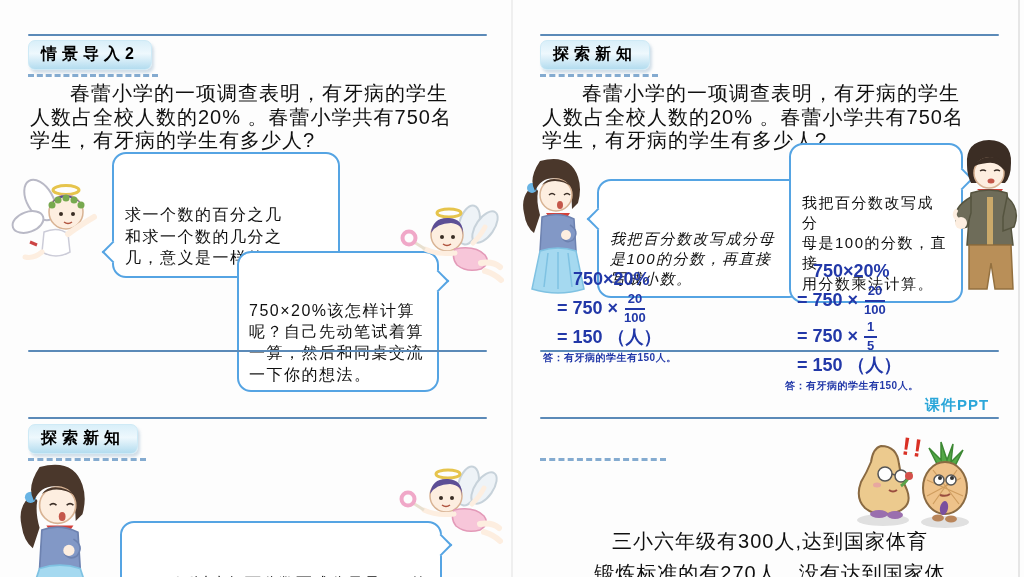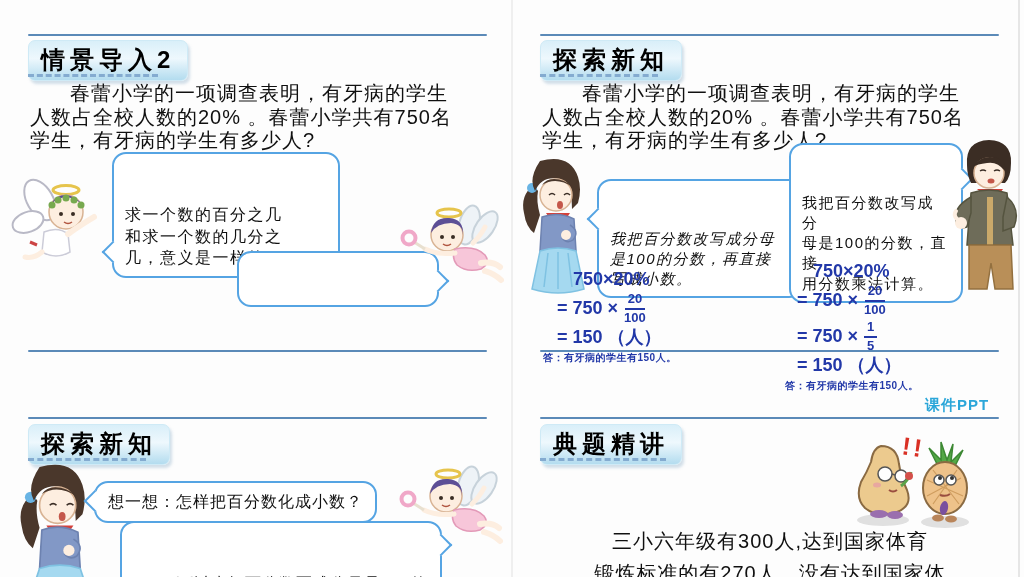--- a/index.html
+++ b/index.html
@@ -14,21 +14,21 @@
   .s1{left:0;top:0;width:512px;height:385px;}
   .s2{left:512px;top:0;width:512px;height:385px;}
   .s3{left:0;top:385px;width:512px;height:192px;}
   .s4{left:512px;top:385px;width:512px;height:192px;}
   .hline{position:absolute;height:2px;background:#5b8ab8;border-radius:1px;}
   .badge{
     position:absolute;display:inline-block;padding:3px 12px 4px 12px;
     background:linear-gradient(180deg,#d9eff9 0%,#eef8fd 45%,#b3dcef 100%);
     border:1px solid #cfeaf6;border-radius:7px;
     box-shadow:2px 3px 3px rgba(130,165,195,.35);
-    font-size:24px;font-weight:bold;letter-spacing:5px;color:#000;white-space:nowrap;
+    font-size:16px;font-weight:bold;letter-spacing:5px;color:#000;white-space:nowrap;
   }
   .dashes{position:absolute;height:0;border-top:3px dashed #84abd0;}
   .para{
     position:absolute;font-size:20px;line-height:1.18;letter-spacing:1px;
     white-space:pre-line;text-indent:2em;color:#101010;
   }
   .bubble{
     position:absolute;background:#fff;border:2px solid #55a4e3;border-radius:14px;
     padding:7px 11px;font-size:16px;line-height:1.35;letter-spacing:1.5px;
     white-space:pre-line;color:#101010;box-sizing:border-box;
@@ -95,20 +95,24 @@
 
     <div class="bubble" style="left:112px;top:152px;width:228px;">
       <i class="tail tail-l" style="bottom:16px;"></i>
       <span>求一个数的百分之几
 和求一个数的几分之
 几，意义是一样的。</span>
     </div>
 
     <div class="bubble" style="left:237px;top:251px;width:202px;padding:5px 10px;line-height:1.32;">
       <i class="tail tail-r" style="top:20px;"></i>
+      <span>750×20%该怎样计算
+呢？自己先动笔试着算
+一算，然后和同桌交流
+一下你的想法。</span>
     </div>
 
     <svg class="illus" style="left:397px;top:197px;" width="112" height="96" viewBox="0 0 112 96">
       <ellipse cx="72" cy="28" rx="10" ry="20" fill="#eef3f7" stroke="#c7d2da" stroke-width="2" transform="rotate(15 72 28)"></ellipse>
       <ellipse cx="88" cy="30" rx="9" ry="18" fill="#eef3f7" stroke="#c7d2da" stroke-width="2" transform="rotate(35 88 30)"></ellipse>
       <ellipse cx="52" cy="16" rx="12" ry="4" fill="none" stroke="#e6c44c" stroke-width="3"></ellipse>
       <circle cx="50" cy="38" r="16" fill="#fdeee0" stroke="#d8b394" stroke-width="1.5"></circle>
       <path d="M34 36 Q36 20 52 21 Q67 22 66 38 Q66 27 54 26 Q40 26 34 36 Z" fill="#5d4f96"></path>
       <circle cx="45" cy="40" r="2" fill="#3a2d25"></circle>
         <circle cx="56" cy="40" r="2" fill="#3a2d25"></circle>
@@ -235,24 +239,20 @@
       <path d="M37 40 q3 -3 6 0" stroke="#3a2d25" stroke-width="1.5" fill="none"></path>
       <path d="M52 40 q3 -3 6 0" stroke="#3a2d25" stroke-width="1.5" fill="none"></path>
       <ellipse cx="48" cy="50" rx="3" ry="4" fill="#c4574a"></ellipse>
       <path d="M34 58 L58 58 L50 70 L42 70 Z" fill="#d4403a"></path>
       <path d="M30 62 Q46 56 62 64 L64 96 L28 96 Z" fill="#8298c6" stroke="#6d82b0" stroke-width="1.5"></path>
       <path d="M58 70 Q68 76 61 85 Q55 89 50 83" fill="#8298c6" stroke="#6d82b0" stroke-width="1.5"></path>
       <circle cx="54" cy="80" r="5" fill="#fdeee0"></circle>
       <path d="M28 96 Q46 90 64 96 L70 114 L22 114 Z" fill="#a5d9f0" stroke="#7fc2e2" stroke-width="1.5"></path>
     </svg>
 
-    <div class="bubble nowrap" style="left:94px;top:96px;padding:8px 12px;letter-spacing:1px;">
-      <i class="tail tail-l" style="top:10px;"></i>
-      <span>想一想：怎样把百分数化成小数？</span>
-    </div>
 
     <div class="bubble" style="left:120px;top:136px;width:322px;letter-spacing:1px;">
       <i class="tail tail-r" style="top:14px;"></i>
       <span>（1）可以先把百分数写成分母是100的
 分数，然后再把分数化成小数。
 （2）可以先把百分号去掉，同时把小</span>
     </div>
 
     <svg class="illus" style="left:396px;top:73px;" width="112" height="96" viewBox="0 0 112 96">
       <ellipse cx="72" cy="28" rx="10" ry="20" fill="#eef3f7" stroke="#c7d2da" stroke-width="2" transform="rotate(15 72 28)"></ellipse>
@@ -269,23 +269,20 @@
       <path d="M58 56 Q40 58 28 52" stroke="#fdeee0" stroke-width="5" fill="none" stroke-linecap="round"></path>
       <path d="M76 46 Q84 38 88 30" stroke="#fdeee0" stroke-width="5" fill="none" stroke-linecap="round"></path>
       <line x1="28" y1="52" x2="17" y2="45" stroke="#e8e0d0" stroke-width="3"></line>
       <circle cx="12" cy="41" r="6.5" fill="none" stroke="#f0a8c8" stroke-width="4"></circle>
     </svg>
   </section>
 
   <section class="slide s4">
     <div class="watermark" style="left:413px;top:11px;">课件PPT</div>
     <div class="hline" style="left:28px;top:32px;width:459px;"></div>
-    <div class="badge" style="left:28px;top:39px;">
-      <span>典题精讲</span>
-    </div>
     <div class="dashes" style="left:28px;top:73px;width:126px;"></div>
 
     <svg class="illus" style="left:333px;top:47px;" width="135" height="100" viewBox="0 0 135 100">
       <ellipse cx="38" cy="88" rx="26" ry="6" fill="#e0e0e0"></ellipse>
       <ellipse cx="100" cy="90" rx="24" ry="6" fill="#e0e0e0"></ellipse>
       <path d="M36 14 Q52 14 54 32 Q56 46 62 58 Q68 74 52 80 Q32 86 20 76 Q10 66 16 50 Q22 40 26 30 Q28 16 36 14 Z" fill="#ecca8e" stroke="#8a6a42" stroke-width="2"></path>
       <circle cx="40" cy="42" r="7" fill="#fff" stroke="#555" stroke-width="1.5"></circle>
       <circle cx="56" cy="44" r="6" fill="#fff" stroke="#555" stroke-width="1.5"></circle>
       <line x1="47" y1="42" x2="50" y2="43" stroke="#555" stroke-width="1.5"></line>
       <ellipse cx="32" cy="53" rx="4" ry="2.5" fill="#e8a7a0"></ellipse>

